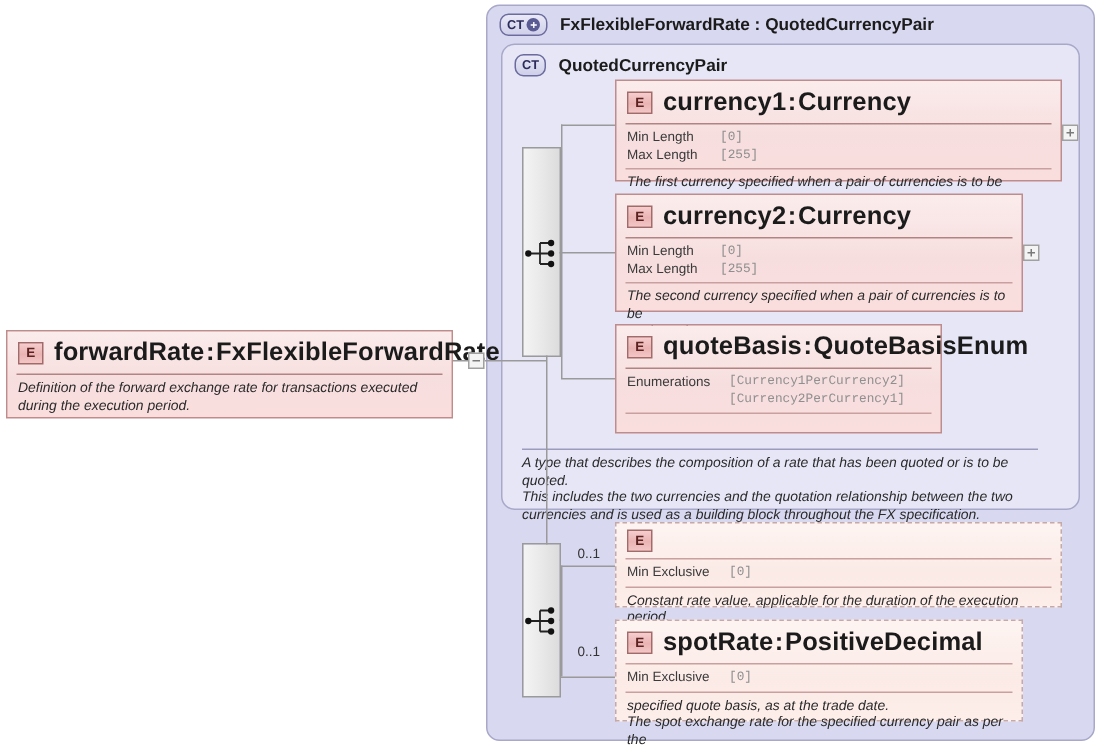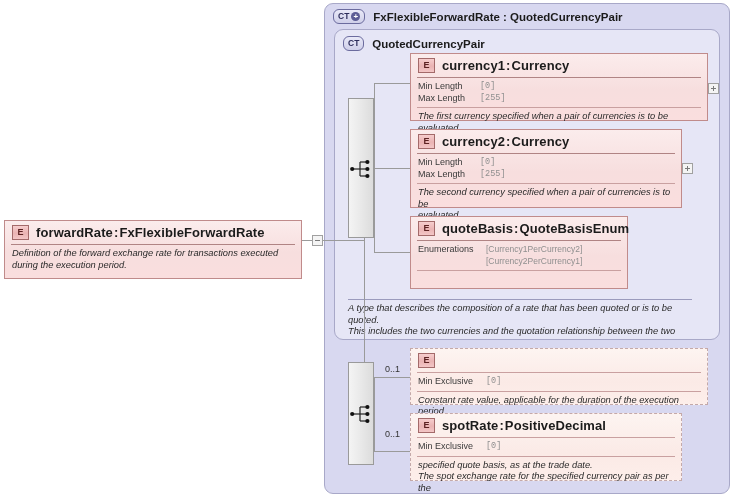--- a/index.html
+++ b/index.html
@@ -22,30 +22,30 @@
     padding:4px 6px 4px 7px;
   }
   .ebadge{
     width:17px;height:15px;box-sizing:border-box;
     border:1px solid #a36a6a;
     background:linear-gradient(180deg,#f6cdcd,#eab3b3 55%,#f3c6c6);
     color:#5c2222;font-size:9px;font-weight:bold;
     display:flex;align-items:center;justify-content:center;
     line-height:1;flex:0 0 auto;
   }
-  .ename{font-size:13px;font-weight:bold;color:#1b1b1b;letter-spacing:.1px;white-space:nowrap;}
+  .ename{font-size:17px;font-weight:bold;color:#1b1b1b;letter-spacing:.1px;white-space:nowrap;}
   .ename .sep{font-weight:bold;padding:0 1px;}
   .rule{height:1px;background:#b08484;margin:0 6px;}
   .rule.soft{background:#c9a0a0;}
   .facets{padding:3px 6px 3px 7px;}
   .facetrow{display:flex;font-size:9px;line-height:11.5px;}
   .facetname{color:#3a3a3a;width:62px;flex:0 0 auto;}
   .facetname.wide{width:68px;}
   .facetval{color:#8f8f8f;font-family:"Liberation Mono","DejaVu Sans Mono",monospace;font-size:8.5px;}
-  .facetvals{color:#8f8f8f;font-family:Liberation Sans, sans-serif;font-size:8.5px;line-height:11.5px;}
+  .facetvals{color:#8f8f8f;font-family:Liberation Mono, monospace;font-size:8.5px;line-height:11.5px;}
   .doc{
     padding:3px 7px 4px 7px;font-style:italic;font-size:9.3px;
     line-height:11.5px;color:#2a2a2a;
   }
 
   
   .ctbox{
     position:absolute;box-sizing:border-box;border-radius:9px;
     border:1px solid #a8a8c8;
   }
@@ -117,20 +117,21 @@
     <span class="ctbadge">
       <span>CT</span>
     </span>
     <span class="ctname">QuotedCurrencyPair</span>
   </div>
 
   <div class="ctdocrule" style="left:348px;top:299px;width:344px;"></div>
   <div class="ctdoc" style="left:348px;top:303px;width:350px;">
     <div>A type that describes the composition of a rate that has been quoted or is to be quoted.</div>
     <div>This includes the two currencies and the quotation relationship between the two</div>
+    <div>currencies and is used as a building block throughout the FX specification.</div>
   </div>
 
   <div class="elembox" style="left:4px;top:220px;width:298px;height:59px;">
     <div class="hdr">
       <span class="ebadge">E</span>
       <span class="ename">
         <span>forwardRate</span><span class="sep">:</span><span>FxFlexibleForwardRate</span>
       </span>
     </div>
     <div class="rule"></div>

